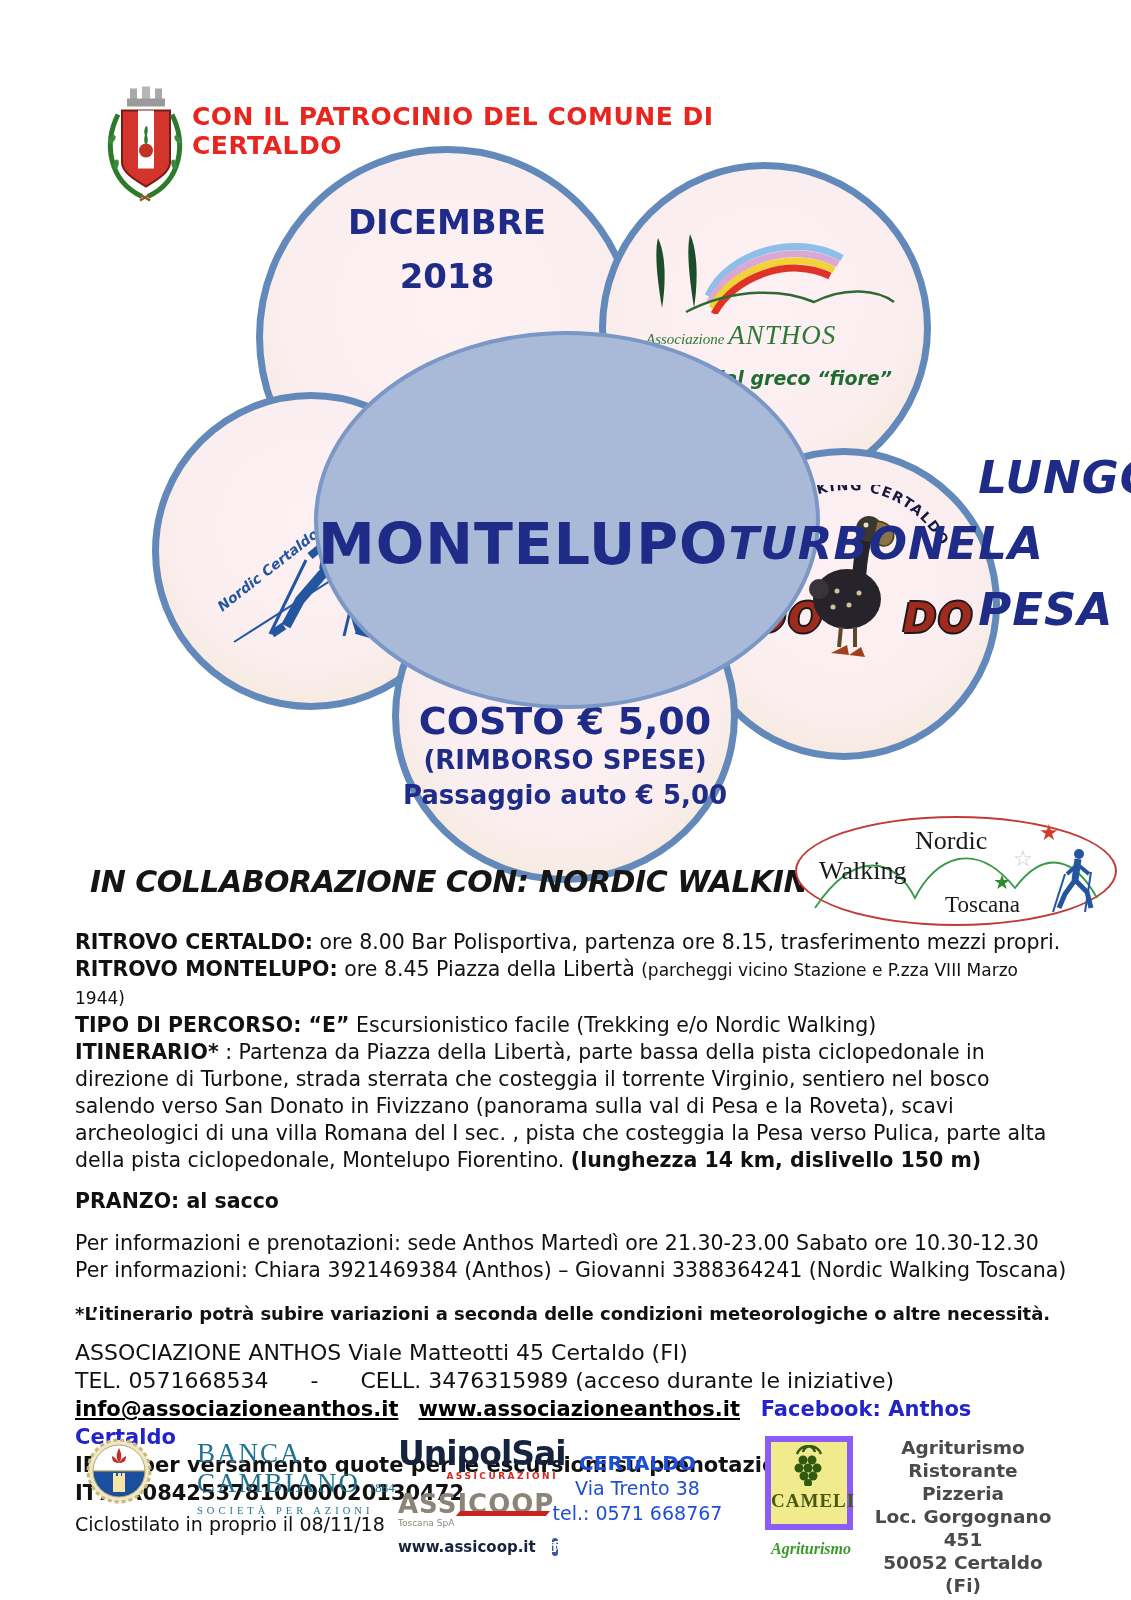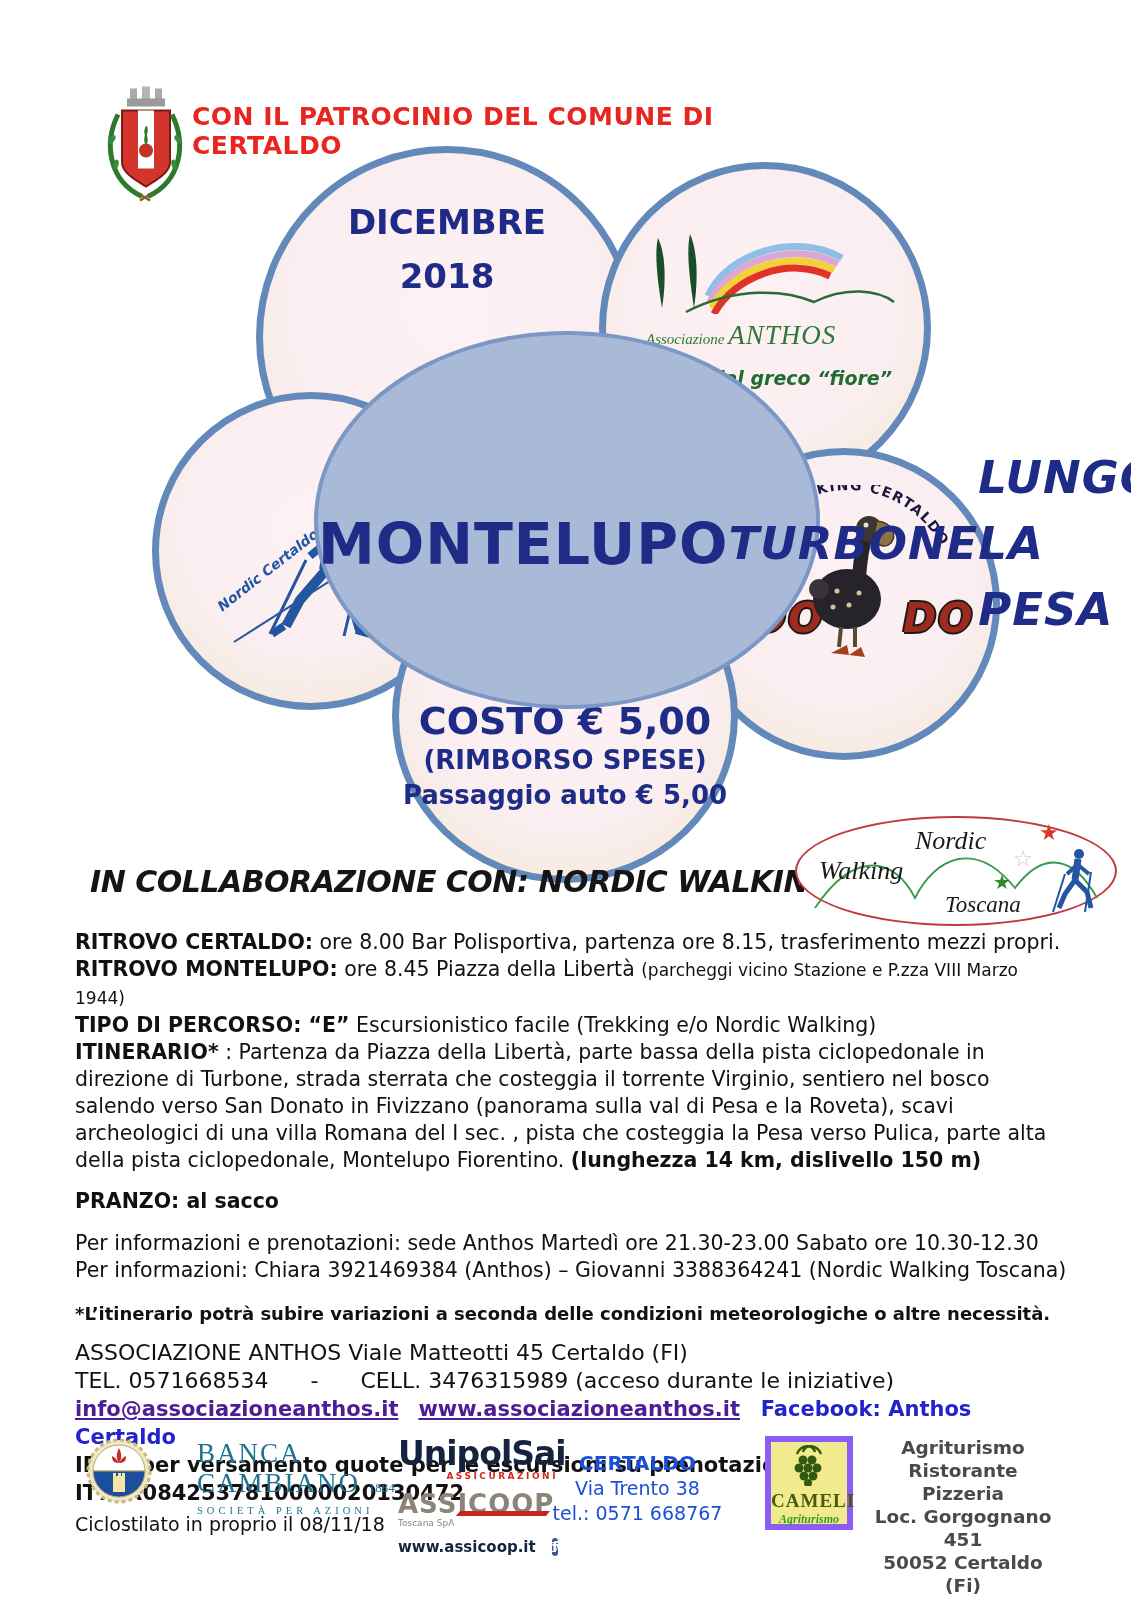--- a/index.html
+++ b/index.html
@@ -51,21 +51,21 @@
       text-shadow:-2px 0 #1a1a1a,2px 0 #1a1a1a,0 -2px #1a1a1a,0 2px #1a1a1a;letter-spacing:2px;}
   .do-left{left:58px;top:140px;}
   .do-right{left:208px;top:140px;}
   .dodo-bird{position:absolute;left:108px;top:52px;}
 
   
   .collab{position:absolute;left:90px;top:864px;font-size:30px;font-weight:bold;font-style:italic;
       color:#151515;letter-spacing:-.5px;}
   .nwt{position:absolute;left:795px;top:816px;width:322px;height:110px;border:2px solid #c23b3b;
       border-radius:50%;box-sizing:border-box;background:#fff;}
-  .nwt .serif{position:absolute;font-family:"Liberation Serif",serif;color:#1a1a1a;font-style:italic;}
+  .nwt .serif{position:absolute;font-family:"Liberation Serif",serif;color:#1a1a1a;}
   .nwt-nordic{left:118px;top:8px;font-size:26px;}
   .nwt-walking{left:22px;top:38px;font-size:26px;}
   .nwt-toscana{left:148px;top:74px;font-size:23px;}
   .nwt-star{position:absolute;font-size:22px;}
   .nwt-star.red{color:#d43a2a;left:242px;top:2px;}
   .nwt-star.outline{color:#c9c9c9;left:216px;top:28px;}
   .nwt-star.green{color:#2e8b2e;left:196px;top:52px;font-size:20px;}
   .nwt-curve{position:absolute;left:8px;top:10px;}
   .nwt-walker{position:absolute;left:252px;top:28px;}
 
@@ -73,21 +73,21 @@
   .bodytext{position:absolute;left:75px;top:929px;width:992px;color:#111;
       font-size:20.5px;line-height:27px;}
   .bodytext b{font-weight:bold;}
   .note-small{font-size:17px;}
   .pranzo{margin-top:14px;font-weight:bold;}
   .quota{margin-top:15px;}
   .footnote{margin-top:16px;font-weight:bold;font-size:18px;}
   .addr{margin-top:12px;font-size:22px;line-height:28px;}
   .prewrap{white-space:pre-wrap;}
   .linkline{font-size:21px;line-height:28px;}
-  .linkline a{color:#4c1d95;font-weight:bold;text-decoration:underline;}
+  .linkline a{color:#000000;font-weight:bold;text-decoration:underline;}
   .fb{color:#2323cc;font-weight:bold;margin-left:14px;}
   .iban{font-weight:bold;font-size:21px;line-height:28px;}
 
   
   .banca{position:absolute;left:86px;top:1438px;display:flex;align-items:flex-start;gap:35px;}
   .banca-text{margin-left:10px;font-family:"Liberation Serif",serif;color:#1f7390;}
   .banca-l1{font-size:27px;letter-spacing:2px;line-height:30px;}
   .banca-l2{font-size:27px;letter-spacing:2px;line-height:30px;}
   .banca-year{font-size:13px;letter-spacing:0;}
   .banca-sub{font-size:10.5px;letter-spacing:4px;margin-top:2px;color:#1f7390;}
@@ -108,21 +108,21 @@
 
   .agenzia{position:absolute;left:540px;top:1450px;width:195px;text-align:center;color:#1d4ed8;}
   .agenzia-city{font-size:20px;font-weight:bold;line-height:26px;}
   .agenzia-line{font-size:19px;line-height:25px;}
 
   .cameli{position:absolute;left:765px;top:1436px;width:300px;}
   .cameli-row{display:flex;gap:10px;}
   .cameli-logo{width:88px;height:94px;background:#f2eb8e;border:6px solid #8b5cf6;box-sizing:border-box;
       text-align:center;}
   .cameli-name{font-family:"Liberation Serif",serif;font-size:19px;font-weight:bold;color:#4a5a10;letter-spacing:1px;margin-top:0px;}
-  .cameli-brandsub{font-family:"Liberation Serif",serif;font-size:12px;font-style:italic;font-weight:bold;color:#3a9a28;}
+  .cameli-brandsub{font-family:"Liberation Serif",serif;font-size:16px;font-style:italic;font-weight:bold;color:#3a9a28;margin-top:28px;}
   .cameli-text{width:200px;text-align:center;color:#4a4a48;font-weight:bold;font-size:18.5px;line-height:23px;}
 </style>
 </head>
 <body>
 
 <div class="page">
 
   <svg class="coat" viewBox="0 0 90 120">
     <rect x="30" y="4" width="7" height="12" fill="#a9a9a9"></rect>
     <rect x="42" y="2" width="8" height="14" fill="#b5b5b5"></rect>

